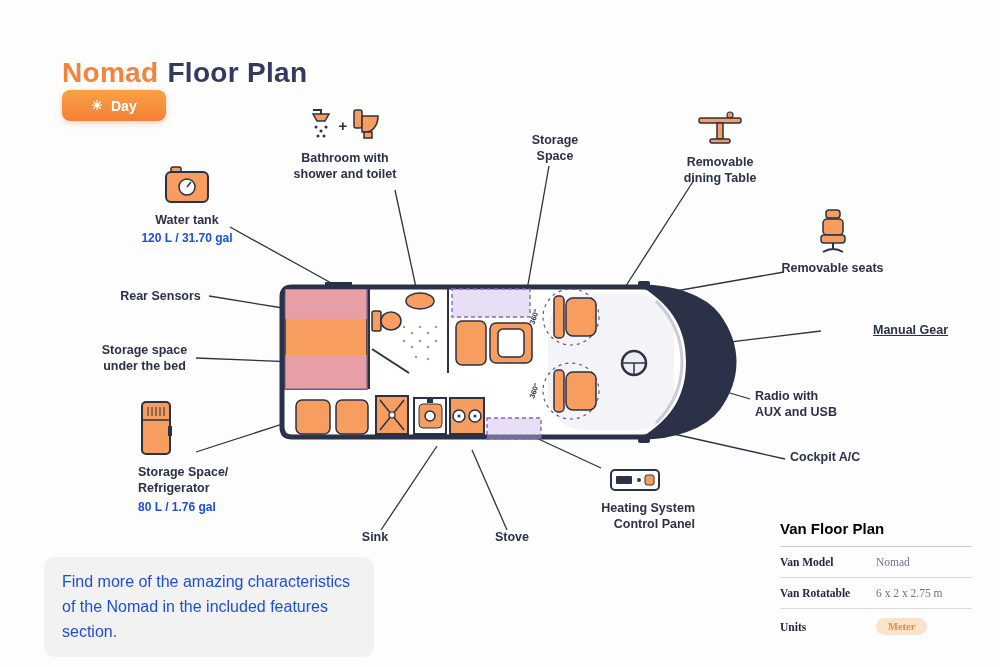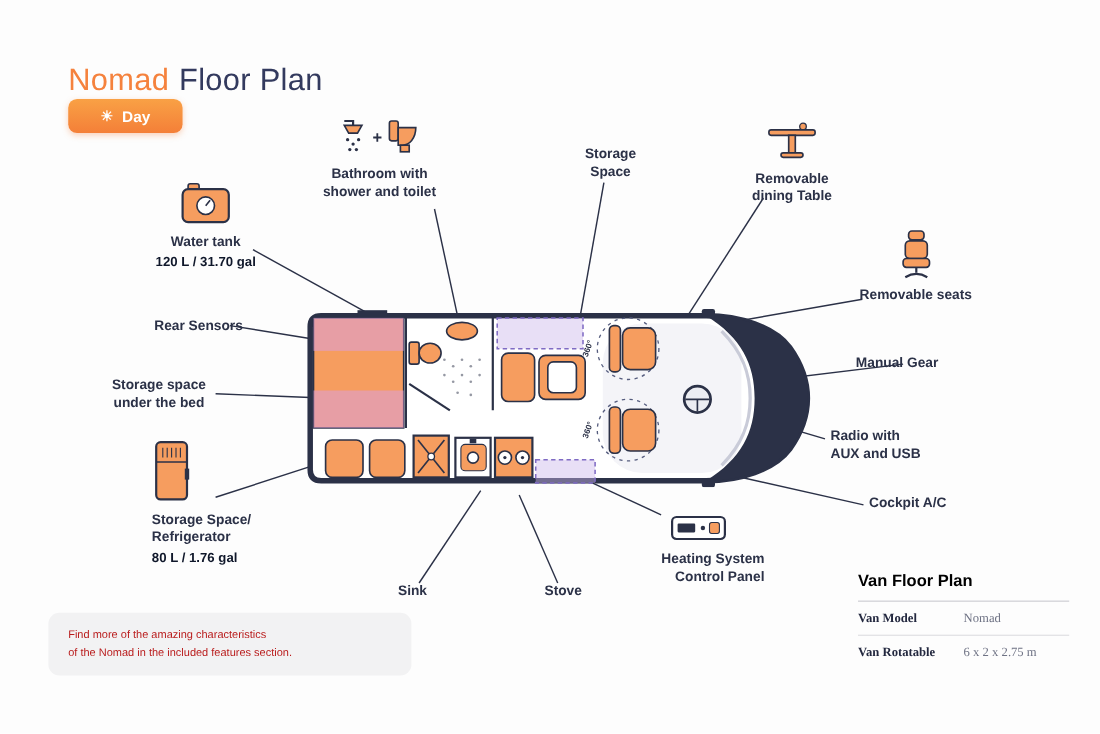--- a/index.html
+++ b/index.html
@@ -1,46 +1,46 @@
 <!DOCTYPE html>
 <html><head>
 <meta charset="utf-8">
 <style>
   html,body{margin:0;padding:0;background:#ffffff;font-family:"Liberation Sans",sans-serif;}
   .canvas{position:relative;width:1000px;height:667px;background:#fdfdfd;overflow:hidden;}
 
   
-  .title{position:absolute;left:62px;top:38px;font-size:28px;font-weight:400;letter-spacing:.3px;}
+  .title{position:absolute;left:62px;top:38px;font-size:28px;font-weight:700;letter-spacing:.3px;}
   .title .accent{color:#F5823D;}
   .title .rest{color:#333A5E;margin-left:9px;}
 
   
   .day-btn{position:absolute;left:62px;top:90px;width:104px;height:31px;border:none;border-radius:8px;
     background:linear-gradient(180deg,#F9A145,#F47F38);color:#fff;font-weight:700;font-size:14px;
     display:flex;align-items:center;justify-content:center;gap:8px;cursor:pointer;font-family:inherit;
     box-shadow:0 2px 6px rgba(244,127,56,.35);}
   .day-btn .sun{font-size:13px;line-height:1;}
 
   
   .callout{position:absolute;color:#2B3147;}
   .callout.center{text-align:center;}
   .callout-icons{display:flex;align-items:center;justify-content:center;gap:5px;margin-bottom:6px;}
   .callout.left-align .callout-icons{justify-content:flex-start;}
   .callout-label{font-size:12.5px;font-weight:700;line-height:1.3;white-space:pre-line;color:#2B3147;}
-  .callout-value{font-size:12px;font-weight:700;color:#0f172a;margin-top:3px;white-space:pre-line;}
+  .callout-value{font-size:12px;font-weight:700;color:#1d4ed8;margin-top:3px;white-space:pre-line;}
   .plus{font-size:15px;font-weight:700;color:#2B3147;}
 
   
   .connectors,.floorplan{position:absolute;}
   .connectors{left:0;top:0;pointer-events:none;}
   .floorplan{left:276px;top:281px;}
 
   
   .note{position:absolute;left:44px;top:557px;width:330px;box-sizing:border-box;background:#F2F2F3;
-    border-radius:10px;padding:13px 18px;font-size:10px;color:#b91c1c;line-height:1.55;white-space:pre-line;}
+    border-radius:10px;padding:13px 18px;font-size:16px;color:#1d4ed8;line-height:1.55;white-space:pre-line;}
 
   
   .van-info{position:absolute;left:780px;top:520px;width:192px;}
   .van-info h2{margin:0;padding-bottom:9px;font-size:15px;color:#000000;border-bottom:1px solid #C9C9CF;}
   .vi-row{display:flex;align-items:center;padding:9px 0;border-bottom:1px solid #DCDCE0;font-size:11.5px;font-family:Liberation Serif, serif;}
   .vi-row:last-child{border-bottom:none;}
   .vi-label{font-weight:700;color:#23283F;width:96px;flex:none;}
   .vi-value{color:#6E7284;}
   .badge{background:#FBE3CB;color:#EE8A3E;font-weight:700;font-size:10.5px;padding:3px 12px;border-radius:10px;cursor:pointer;}
 </style>
@@ -224,21 +224,21 @@
         <rect x="8" y="3" width="10" height="7" rx="2" fill="#F69D5F" stroke="#2B3147" stroke-width="1.5"></rect>
         <rect x="3" y="8" width="42" height="30" rx="5" fill="#F69D5F" stroke="#2B3147" stroke-width="2"></rect>
         <circle cx="24" cy="23" r="8" fill="#FFFFFF" stroke="#2B3147" stroke-width="1.5"></circle>
         <line x1="24" y1="23" x2="28" y2="18" stroke="#2B3147" stroke-width="1.5"></line>
       </svg>
     </div>
     <div class="callout-label">Water tank</div>
     <div class="callout-value">120 L / 31.70 gal</div>
   </div>
 
-  <div class="callout center" style="left:113px;top:288px;width:95px;margin-left:20px;">
+  <div class="callout center" style="left:113px;top:288px;width:95px;">
     <div class="callout-label">Rear Sensors</div>
   </div>
 
   <div class="callout center" style="left:92px;top:342px;width:105px;">
     <div class="callout-label">Storage space
 under the bed</div>
   </div>
 
   <div class="callout left-align" style="left:138px;top:400px;width:120px;">
     <div class="callout-icons">
@@ -266,21 +266,21 @@
         <rect x="9" y="2" width="14" height="8" rx="3" fill="#F69D5F" stroke="#2B3147" stroke-width="1.5"></rect>
         <rect x="6" y="11" width="20" height="16" rx="4" fill="#F69D5F" stroke="#2B3147" stroke-width="1.5"></rect>
         <rect x="4" y="27" width="24" height="8" rx="3" fill="#F69D5F" stroke="#2B3147" stroke-width="1.5"></rect>
         <line x1="16" y1="35" x2="16" y2="40" stroke="#2B3147" stroke-width="2"></line>
         <path d="M6 44 Q16 38 26 44" fill="none" stroke="#2B3147" stroke-width="2"></path>
       </svg>
     </div>
     <div class="callout-label">Removable seats</div>
   </div>
 
-  <div class="callout" style="left:778px;top:322px;width:90px;">
+  <div class="callout" style="left:873px;top:322px;width:90px;text-decoration:underline;">
     <div class="callout-label">Manual Gear</div>
   </div>
 
   <div class="callout" style="left:755px;top:388px;width:105px;">
     <div class="callout-label">Radio with
 AUX and USB</div>
   </div>
 
   <div class="callout" style="left:790px;top:449px;width:90px;">
     <div class="callout-label">Cockpit A/C</div>
@@ -313,15 +313,19 @@
   <div class="van-info">
     <h2>Van Floor Plan</h2>
     <div class="vi-row">
       <span class="vi-label">Van Model</span>
       <span class="vi-value">Nomad</span>
     </div>
     <div class="vi-row">
       <span class="vi-label">Van Rotatable</span>
       <span class="vi-value">6 x 2 x 2.75 m</span>
     </div>
+    <div class="vi-row">
+      <span class="vi-label">Units</span>
+      <span class="badge">Meter</span>
+    </div>
   </div>
 
 </div>
 
 </body></html>

